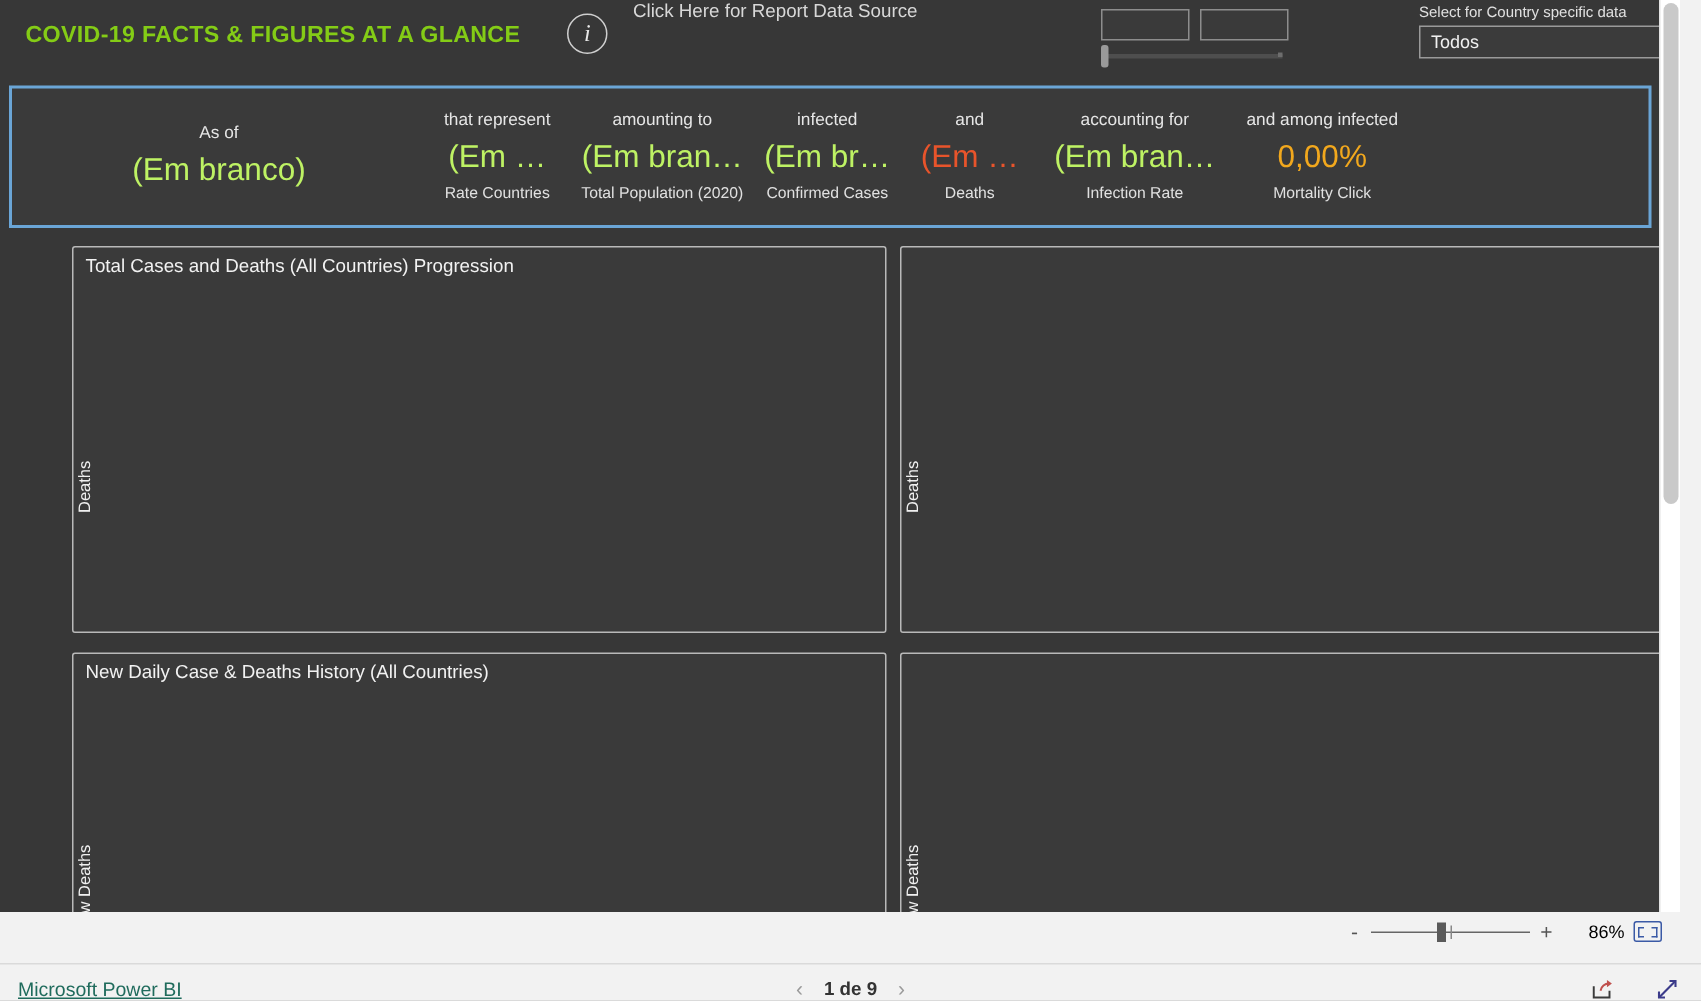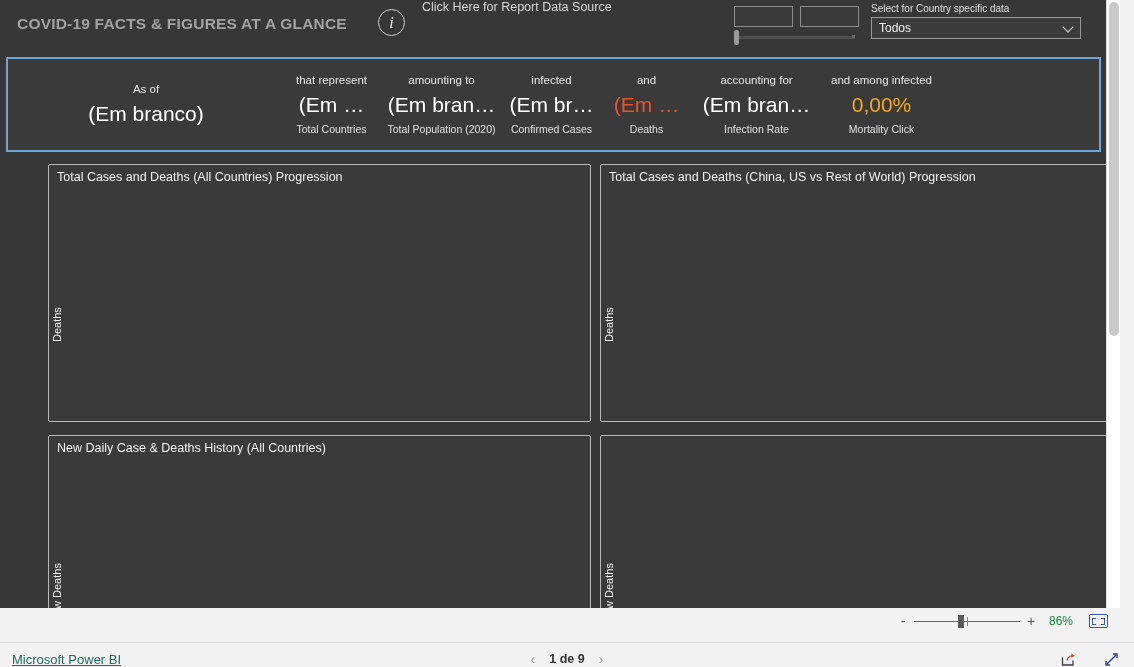--- a/index.html
+++ b/index.html
@@ -20,21 +20,21 @@
   }
 
   
   .report-header {
     position: absolute; left: 0; top: 0;
     width: 1120px; height: 52px;
   }
   .report-title {
     position: absolute; left: 17px; top: 15px;
     font-size: 15.5px; font-weight: bold; letter-spacing: .2px;
-    color: #a3a3a3;
+    color: #84cc16;
   }
   .info-icon {
     position: absolute; left: 378px; top: 9px;
     width: 27px; height: 27px; border-radius: 50%;
     border: 1.6px solid #cfcfcf;
     color: #e8e8e8; font-size: 16px; font-style: italic;
     font-family: "Liberation Serif", serif;
     display: flex; align-items: center; justify-content: center;
     cursor: pointer;
   }
@@ -60,21 +60,21 @@
     position: absolute; left: 0; top: -6px;
     width: 5px; height: 15px; background: #9a9a9a; border-radius: 2px;
     cursor: pointer;
   }
   .date-thumb-right {
     position: absolute; right: 0; top: -1px;
     width: 3px; height: 3px; background: #6d6d6d;
   }
 
   
-  .country-slicer { position: absolute; left: 871px; top: 3px; width: 177px; }
+  .country-slicer { position: absolute; left: 946px; top: 3px; width: 177px; }
   .slicer-label { font-size: 10px; color: #e0e0e0; margin-bottom: 3px; }
   .slicer-select {
     position: relative;
     width: 210px; height: 22px;
     border: 1px solid #9a9a9a; background: #3b3b3b;
     display: flex; align-items: center;
     padding: 0 7px; cursor: pointer;
   }
   .slicer-value { font-size: 12px; color: #f0f0f0; }
   .chevron {
@@ -96,21 +96,21 @@
     display: flex; flex-direction: column;
     align-items: center; justify-content: center;
     padding: 0 4px;
     overflow: hidden;
   }
   .kpi-cell.asof { width: 276px; }
   .kpi-cell.small { width: 95px; }
   .kpi-cell.wide { width: 125px; }
   .kpi-caption { font-size: 11.5px; color: #e6e6e6; margin-bottom: 7px; white-space: nowrap; }
   .kpi-value {
-    font-size: 21px; color: #ffffff; white-space: nowrap;
+    font-size: 21px; color: #bef264; white-space: nowrap;
     overflow: hidden; text-overflow: ellipsis; max-width: 100%;
     line-height: 1.15;
   }
   .kpi-cell.asof .kpi-value { font-size: 21px; }
   .kpi-value.red { color: #e8542b; }
   .kpi-value.amber { color: #f2a81d; }
   .kpi-sub { font-size: 10.5px; color: #e0e0e0; margin-top: 6px; white-space: nowrap; }
 
   
   .tile {
@@ -174,21 +174,21 @@
   .zoom-thumb {
     position: absolute; left: 44px; top: -6px;
     width: 6px; height: 13px; background: #5a5a5a;
     cursor: pointer;
   }
   .zoom-tick {
     position: absolute; left: 53px; top: -4px;
     width: 1px; height: 9px; background: #888;
   }
   .zoom-pct {
-    font-size: 12px; color: #15803d; width: 44px; text-align: center;
+    font-size: 12px; color: #000000; width: 44px; text-align: right;
   }
   .fit-icon {
     width: 19px; height: 14px; margin-left: 6px;
     border: 1.4px solid #3b5aa6; border-radius: 2px;
     position: relative; cursor: pointer;
   }
   .fit-icon::before, .fit-icon::after {
     content: ""; position: absolute; top: 3px;
     width: 3px; height: 5px;
     border-top: 1.4px solid #3b5aa6; border-bottom: 1.4px solid #3b5aa6;
@@ -258,21 +258,21 @@
     </div>
 
     <div class="kpi-band">
       <div class="kpi-cell asof">
         <div class="kpi-caption">As of</div>
         <div class="kpi-value">(Em branco)</div>
       </div>
       <div class="kpi-cell small">
         <div class="kpi-caption">that represent</div>
         <div class="kpi-value">(Em …</div>
-        <div class="kpi-sub">Total Countries</div>
+        <div class="kpi-sub">Rate Countries</div>
       </div>
       <div class="kpi-cell wide">
         <div class="kpi-caption">amounting to</div>
         <div class="kpi-value">(Em bran…</div>
         <div class="kpi-sub">Total Population (2020)</div>
       </div>
       <div class="kpi-cell small">
         <div class="kpi-caption">infected</div>
         <div class="kpi-value">(Em br…</div>
         <div class="kpi-sub">Confirmed Cases</div>
@@ -293,21 +293,20 @@
         <div class="kpi-sub">Mortality Click</div>
       </div>
     </div>
 
     <div class="tile" id="tile-tl">
       <div class="tile-title">Total Cases and Deaths (All Countries) Progression</div>
       <div class="tile-ylabel">Deaths</div>
     </div>
 
     <div class="tile" id="tile-tr">
-      <div class="tile-title">Total Cases and Deaths (China, US vs Rest of World) Progression</div>
       <div class="tile-ylabel">Deaths</div>
     </div>
 
     <div class="tile" id="tile-bl">
       <div class="tile-title">New Daily Case &amp; Deaths History (All Countries)</div>
       <div class="tile-ylabel">New Deaths</div>
     </div>
 
     <div class="tile" id="tile-br">
       <div class="tile-ylabel">New Deaths</div>

